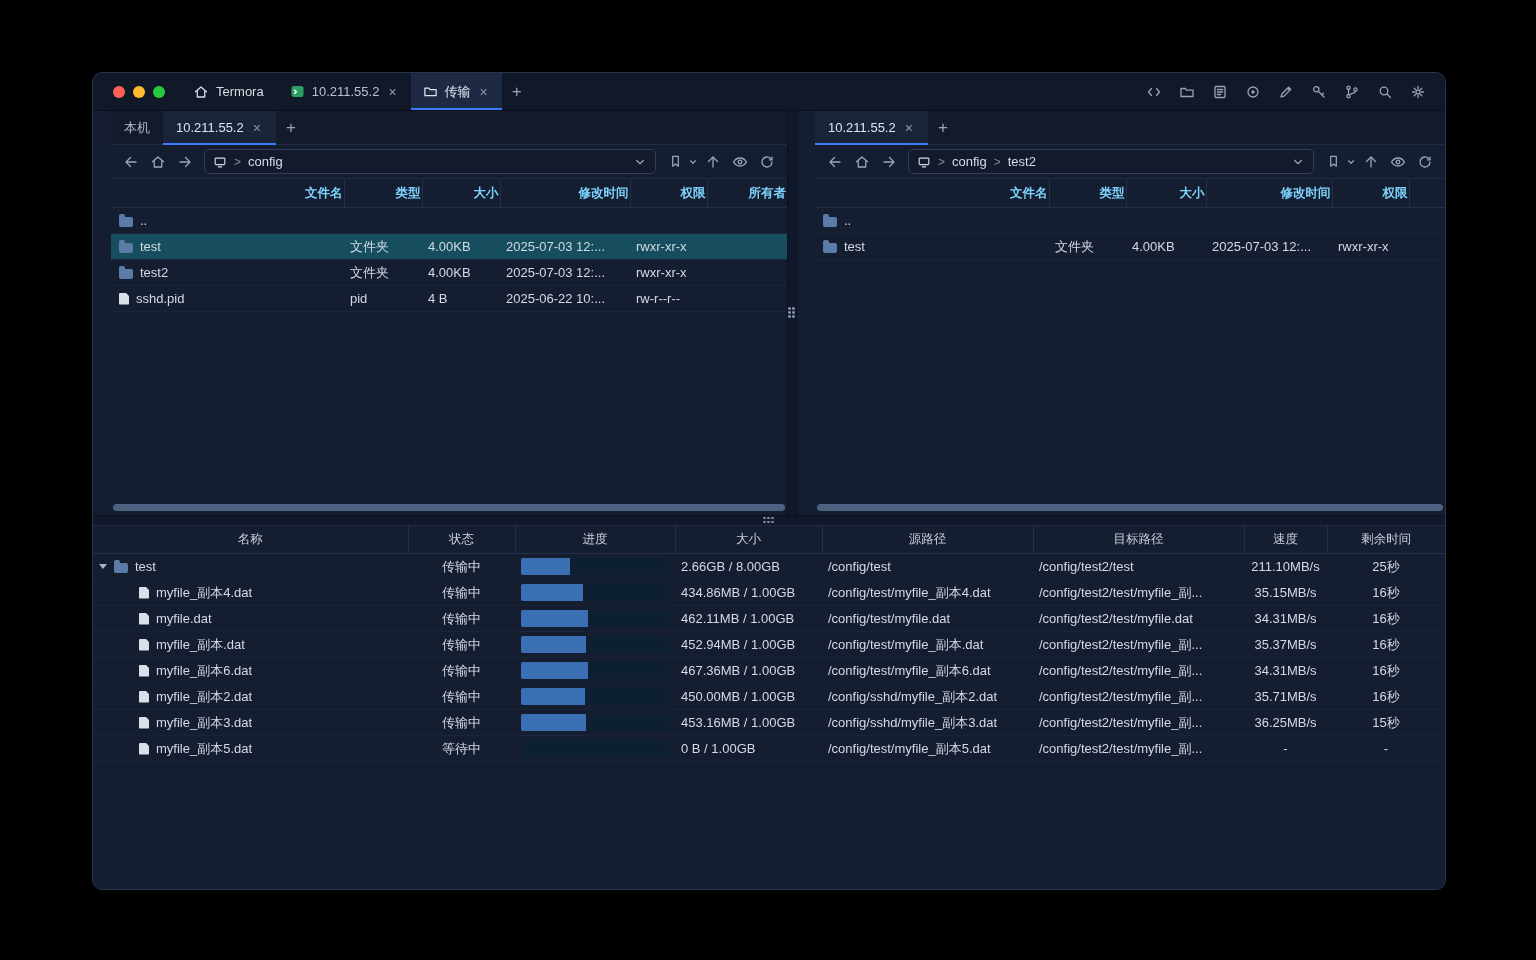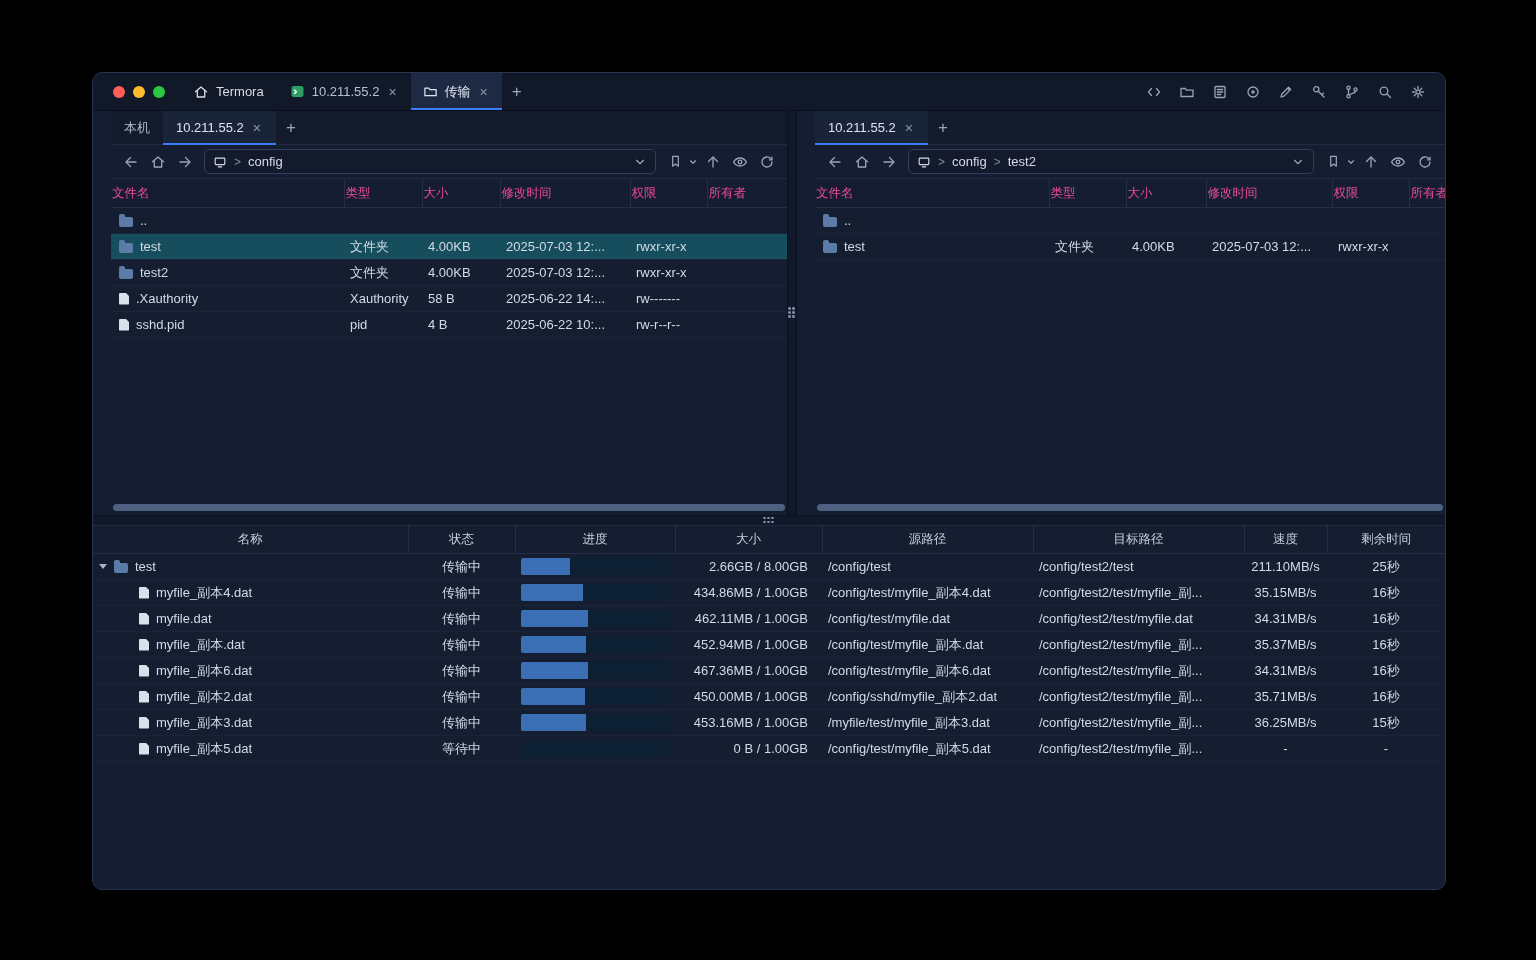--- a/index.html
+++ b/index.html
@@ -47,21 +47,21 @@
 
   .nav{flex:0 0 33px;display:flex;align-items:center;gap:3px;padding:0 8px;border-bottom:1px solid #212b44;color:#9aa7bb;}
   .navbtn{width:24px;height:24px;display:flex;align-items:center;justify-content:center;border-radius:4px;flex:0 0 auto;}
   .pathbox{flex:1;height:23px;min-width:0;margin:0 4px;border:1px solid #323e5c;border-radius:5px;
            background:#121a2c;display:flex;align-items:center;gap:7px;padding:0 8px;font-size:13px;color:#d5dce6;}
   .pathbox .sep{color:#7e8aa0;font-size:12px;}
   .pathbox .endchev{margin-left:auto;color:#9aa7bb;}
   .bmwrap{display:flex;align-items:center;gap:1px;}
 
   table.files{width:100%;border-collapse:collapse;table-layout:fixed;font-size:13px;color:#d3dae5;}
-  .files th{height:26px;font-weight:normal;font-size:12.5px;color:#ec4899;text-align:left;
+  .files th{height:26px;font-weight:bold;font-size:12.5px;color:#7dd3fc;text-align:right;
             border-right:1px solid #232e48;border-bottom:1px solid #232e48;white-space:nowrap;overflow:hidden;}
   .files th:last-child{border-right:none;}
   .files td{height:25px;padding:0 6px;white-space:nowrap;overflow:hidden;text-overflow:ellipsis;
             border-bottom:1px solid rgba(130,150,190,0.07);}
   .files td.c-name{padding-left:8px;}
   .files tr.selected td{background:#164e5e;}
   .cf{display:flex;align-items:center;gap:7px;min-width:0;}
   .cf .nm{overflow:hidden;text-overflow:ellipsis;white-space:nowrap;}
 
   .fo{width:14px;height:10px;background:#5b7ca8;border-radius:2px;position:relative;flex:0 0 auto;margin-top:2px;}
@@ -79,21 +79,21 @@
 
   
   .transfer{flex:1;min-height:0;background:#151e31;overflow:hidden;}
   table.transfers{width:100%;border-collapse:collapse;table-layout:fixed;font-size:13px;color:#d3dae5;}
   .transfers th{height:25px;font-weight:normal;font-size:12.5px;color:#c8d0dc;text-align:center;
             border-right:1px solid #232e48;border-bottom:1px solid #232e48;white-space:nowrap;}
   .transfers th:last-child{border-right:none;}
   .transfers td{height:25px;padding:0 6px;white-space:nowrap;overflow:hidden;text-overflow:ellipsis;
             border-bottom:1px solid rgba(130,150,190,0.05);}
   .transfers td.c-status,.transfers td.c-speed,.transfers td.c-eta{text-align:center;}
-  .transfers td.c-size{text-align:right;padding-right:14px;}
+  .transfers td.c-size{text-align:left;padding-right:14px;}
   .lvl1{padding-left:40px;}
   .chev-exp{width:0;height:0;border-left:4px solid transparent;border-right:4px solid transparent;
             border-top:5px solid #aab6c8;flex:0 0 auto;}
   .pbar{position:relative;height:17px;background:#0d2033;border-radius:2px;overflow:hidden;}
   .pfill{position:absolute;left:0;top:0;bottom:0;background:#3b6fb4;}
   .plabel{position:absolute;left:0;right:0;top:16px;text-align:center;font-size:12px;line-height:17px;color:#e9eff7;}
 </style>
 </head>
 <body>
 
@@ -323,33 +323,20 @@
             <td>文件夹</td>
               <td>4.00KB</td>
               <td>2025-07-03 12:...</td>
               <td>rwxr-xr-x</td>
               <td></td>
           </tr>
           <tr>
             <td class="c-name">
                 <span class="cf">
                   <i class="fi"></i>
-                  <span class="nm">.Xauthority</span>
-                </span>
-              </td>
-            <td>Xauthority</td>
-              <td>58 B</td>
-              <td>2025-06-22 14:...</td>
-              <td>rw-------</td>
-              <td></td>
-          </tr>
-          <tr>
-            <td class="c-name">
-                <span class="cf">
-                  <i class="fi"></i>
                   <span class="nm">sshd.pid</span>
                 </span>
               </td>
             <td>pid</td>
               <td>4 B</td>
               <td>2025-06-22 10:...</td>
               <td>rw-r--r--</td>
               <td></td>
           </tr>
         </tbody>
@@ -666,21 +653,21 @@
               </span>
             </td>
           <td class="c-status">传输中</td>
           <td class="c-prog">
               <div class="pbar">
                 <div class="pfill" style="width: 44%;"></div>
                 <span class="plabel">44%</span>
               </div>
             </td>
           <td class="c-size">453.16MB / 1.00GB</td>
-          <td>/myfile/test/myfile_副本3.dat</td>
+          <td>/config/sshd/myfile_副本3.dat</td>
           <td>/config/test2/test/myfile_副...</td>
           <td class="c-speed">36.25MB/s</td>
           <td class="c-eta">15秒</td>
         </tr>
         <tr>
           <td class="c-name">
               <span class="cf lvl1">
                 <i class="fi"></i>
                 <span class="nm">myfile_副本5.dat</span>
               </span>

